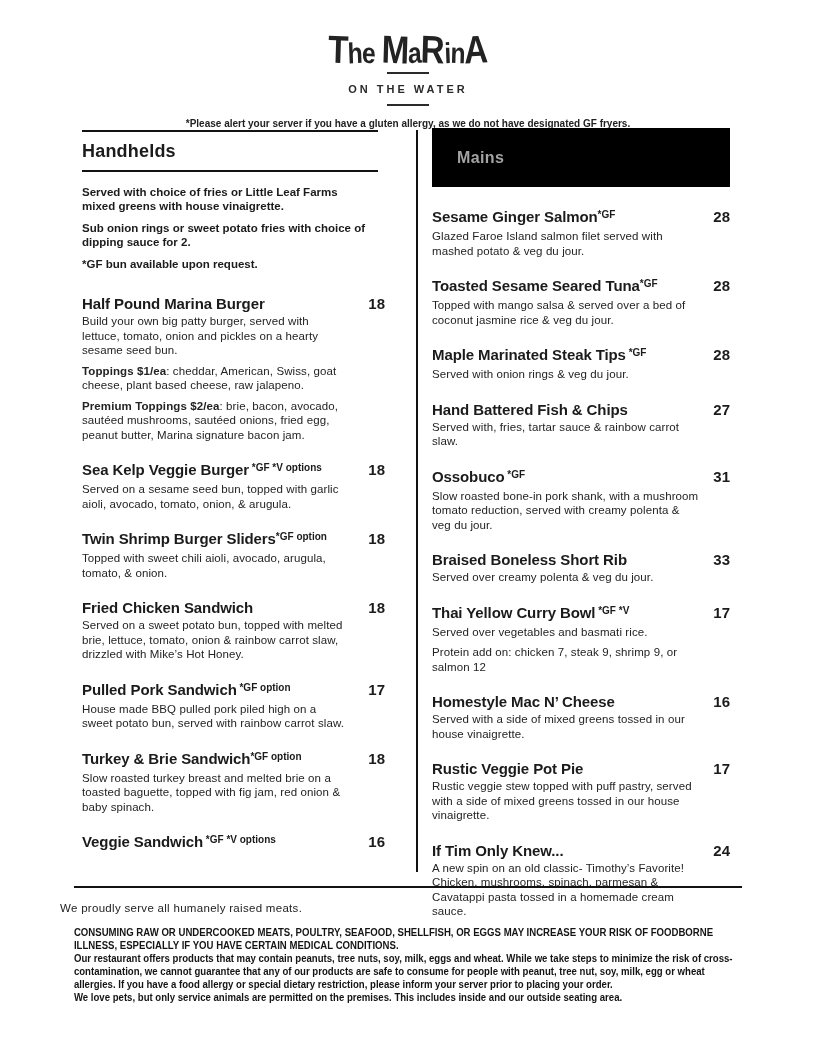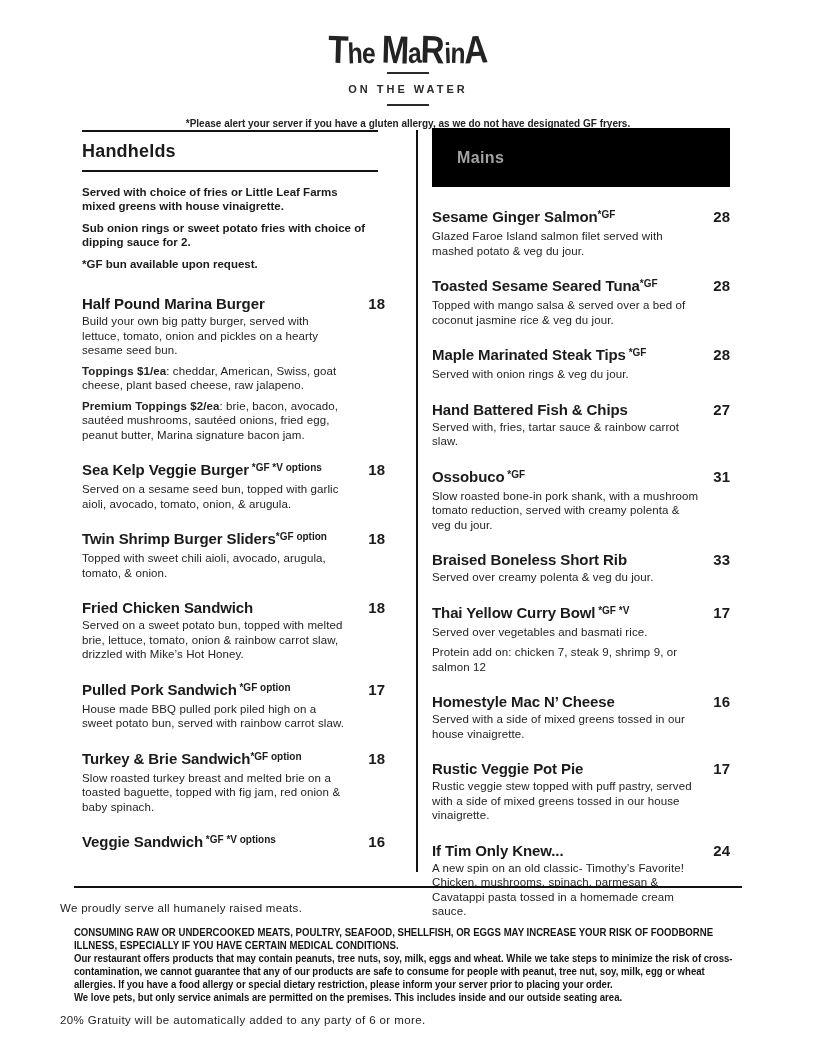--- a/index.html
+++ b/index.html
@@ -220,16 +220,15 @@
   </div>
 
   <div class="footer">
     <hr class="footer-rule">
     <p class="meats">We proudly serve all humanely raised meats.</p>
     <div class="legal">
       <p>CONSUMING RAW OR UNDERCOOKED MEATS, POULTRY, SEAFOOD, SHELLFISH, OR EGGS MAY INCREASE YOUR RISK OF FOODBORNE ILLNESS, ESPECIALLY IF YOU HAVE CERTAIN MEDICAL CONDITIONS.</p>
       <p>Our restaurant offers products that may contain peanuts, tree nuts, soy, milk, eggs and wheat. While we take steps to minimize the risk of cross-contamination, we cannot guarantee that any of our products are safe to consume for people with peanut, tree nut, soy, milk, egg or wheat allergies. If you have a food allergy or special dietary restriction, please inform your server prior to placing your order.</p>
       <p>We love pets, but only service animals are permitted on the premises. This includes inside and our outside seating area.</p>
     </div>
-    <p class="gratuity">20% Gratuity will be automatically added to any party of 6 or more.</p>
   </div>
 
 </div>
 
 </body></html>

